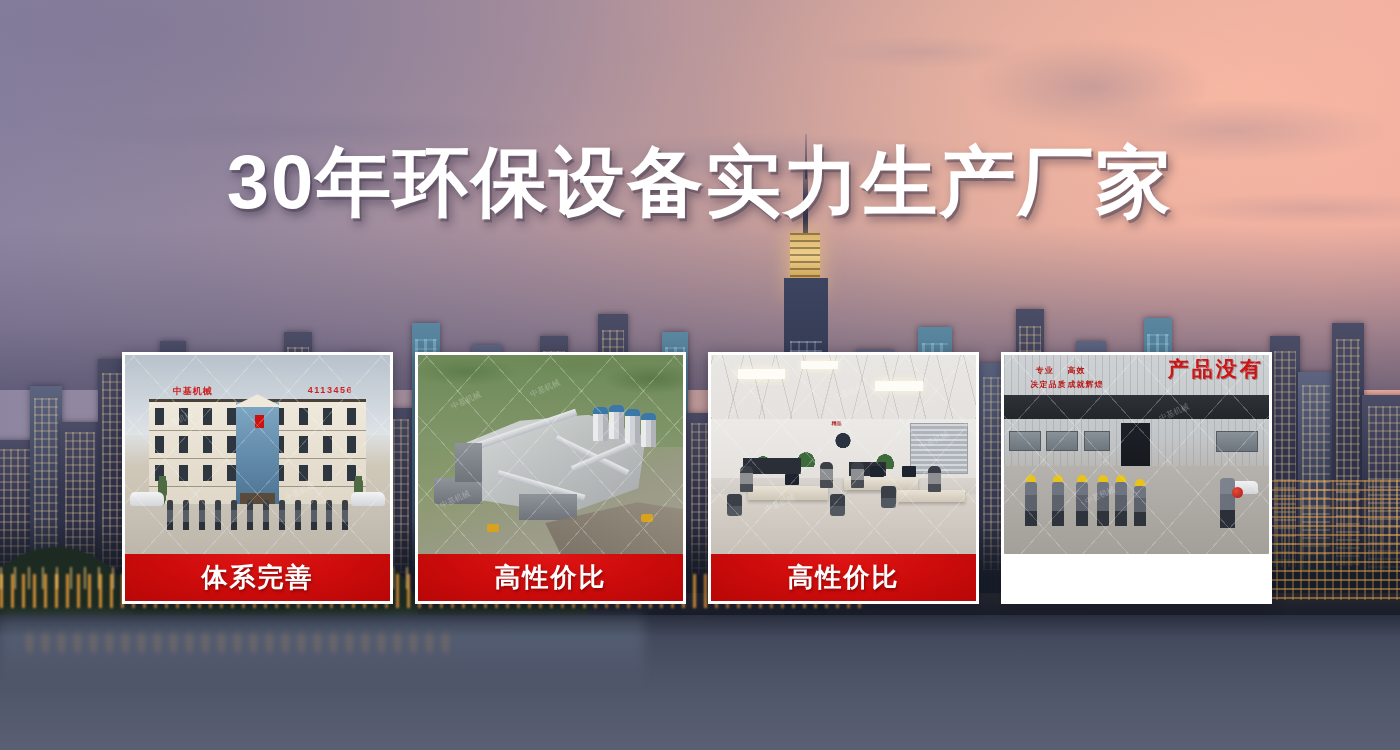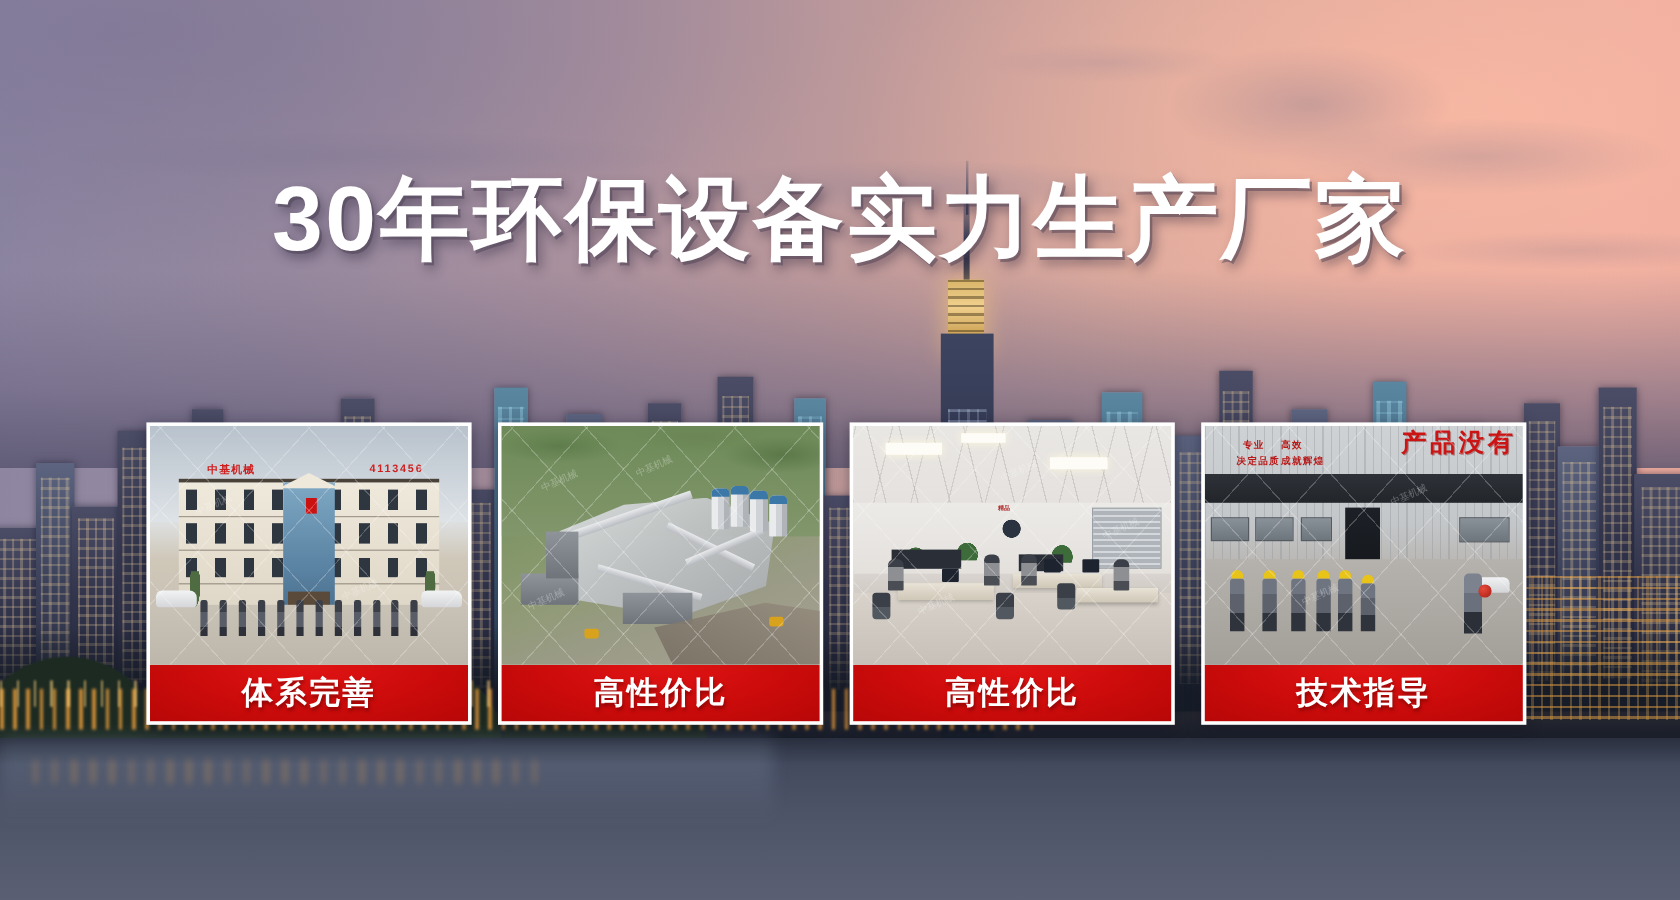--- a/index.html
+++ b/index.html
@@ -653,19 +653,16 @@
           </div>
         <div class="worker" style="left:49%; height:40px">
             <i></i>
           </div>
         <div class="boss"></div>
         <div class="helmet-red"></div>
         <div class="photo-net"></div>
         <div class="wm" style="left:58%; top:26%">中基机械</div>
         <div class="wm" style="left:30%; top:68%">中基机械</div>
       </div>
-      <div class="caption">
-        <span>技术指导</span>
-      </div>
     </div>
 
   </div>
 </div>
 
 </body></html>

